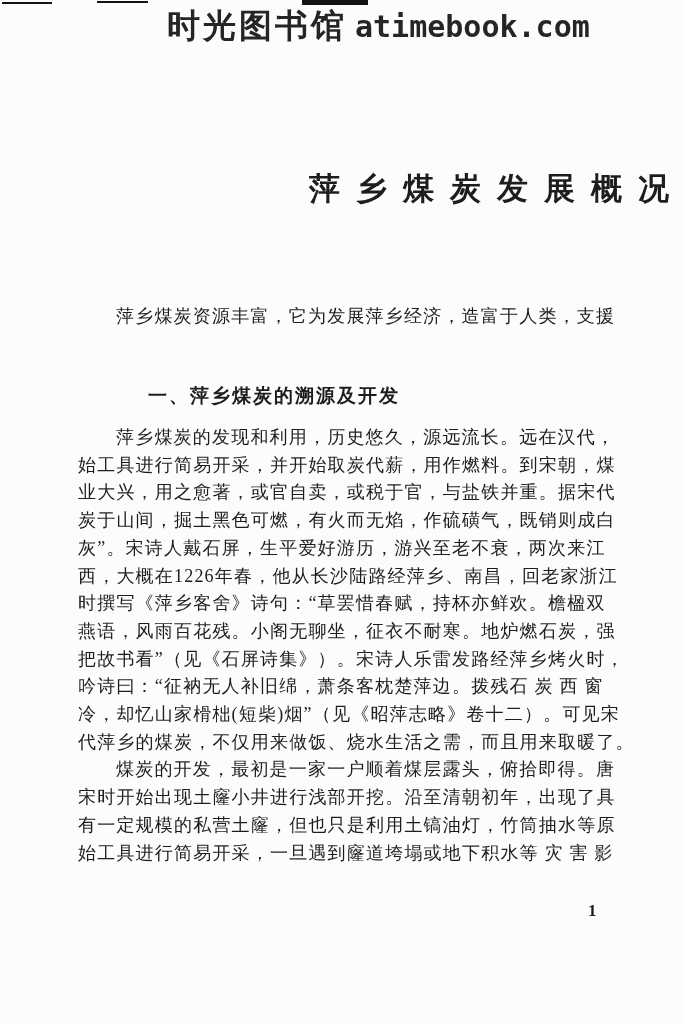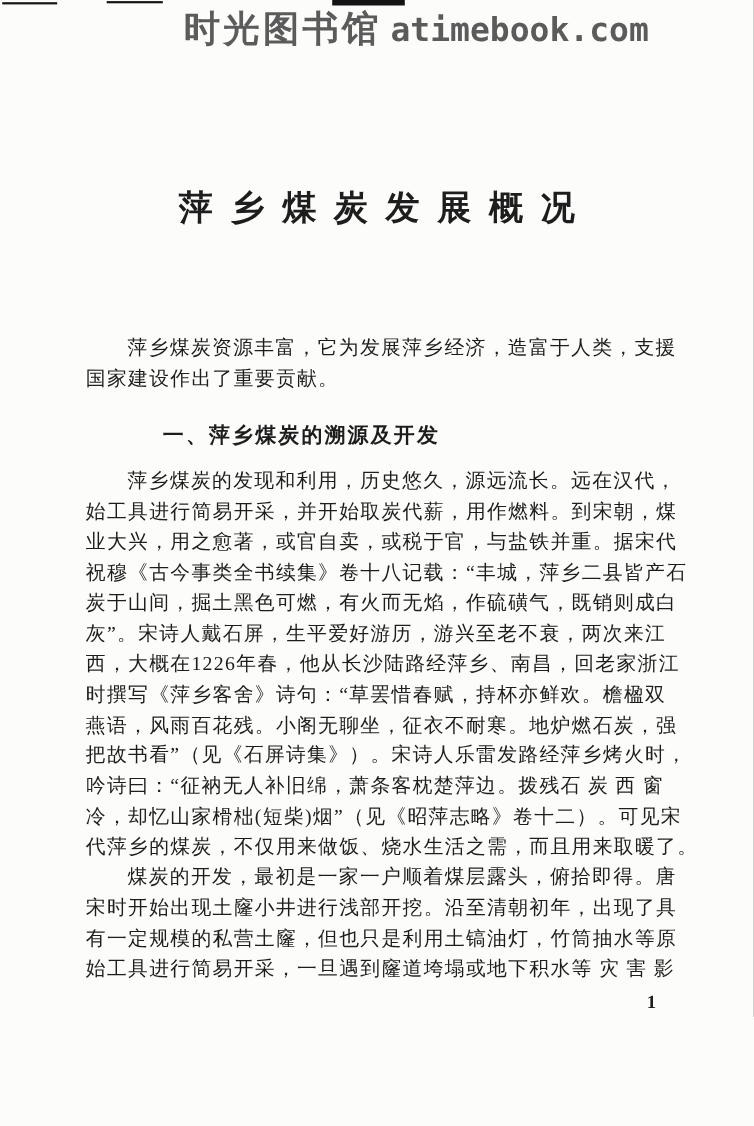--- a/index.html
+++ b/index.html
@@ -34,21 +34,21 @@
   .wm-latin{
     font-size:30px;
     font-family:"DejaVu Sans Mono","Liberation Mono",monospace;
     letter-spacing:0px;
     margin-left:8px;
   }
 
   .title{
     position:absolute;top:168px;left:0;width:685px;
     margin:0;
-    text-align:center;
+    text-align:right;
     font-size:31px;
     font-weight:bold;
     letter-spacing:16px;
     padding-left:16px; 
     box-sizing:border-box;
   }
   .authors{
     position:absolute;top:238px;left:0;width:685px;
     text-align:center;
     font-size:23px;
@@ -83,39 +83,37 @@
 </style>
 </head>
 <body>
 
 <div class="page">
 
   <span class="artifact a1"></span>
   <span class="artifact a2"></span>
   <span class="artifact a3"></span>
 
-  <div class="watermark" style="color: #404040;">
+  <div class="watermark" style="color: #000000;">
     <span class="wm-cjk">时光图书馆</span><span class="wm-latin">atimebook.com</span>
   </div>
 
   <h1 class="title">萍乡煤炭发展概况</h1>
 
 
   <div class="bodyblock intro">
     <div class="line indent">萍乡煤炭资源丰富，它为发展萍乡经济，造富于人类，支援</div>
-    <div class="line">国家建设作出了重要贡献。</div>
   </div>
 
   <h2 class="section-heading">一、萍乡煤炭的溯源及开发</h2>
 
   <div class="bodyblock maintext">
     <div class="line indent">萍乡煤炭的发现和利用，历史悠久，源远流长。远在汉代，</div>
     <div class="line">始工具进行简易开采，并开始取炭代薪，用作燃料。到宋朝，煤</div>
     <div class="line">业大兴，用之愈著，或官自卖，或税于官，与盐铁并重。据宋代</div>
-    <div class="line">祝穆《古今事类全书续集》卷十八记载：“丰城，萍乡二县皆产石</div>
     <div class="line">炭于山间，掘土黑色可燃，有火而无焰，作硫磺气，既销则成白</div>
     <div class="line">灰”。宋诗人戴石屏，生平爱好游历，游兴至老不衰，两次来江</div>
     <div class="line">西，大概在1226年春，他从长沙陆路经萍乡、南昌，回老家浙江</div>
     <div class="line">时撰写《萍乡客舍》诗句：“草罢惜春赋，持杯亦鲜欢。檐楹双</div>
     <div class="line">燕语，风雨百花残。小阁无聊坐，征衣不耐寒。地炉燃石炭，强</div>
     <div class="line">把故书看”（见《石屏诗集》）。宋诗人乐雷发路经萍乡烤火时，</div>
     <div class="line">吟诗曰：“征衲无人补旧绵，萧条客枕楚萍边。拨残石 炭 西 窗</div>
     <div class="line">冷，却忆山家榾柮(短柴)烟”（见《昭萍志略》卷十二）。可见宋</div>
     <div class="line">代萍乡的煤炭，不仅用来做饭、烧水生活之需，而且用来取暖了。</div>
     <div class="line indent">煤炭的开发，最初是一家一户顺着煤层露头，俯拾即得。唐</div>

